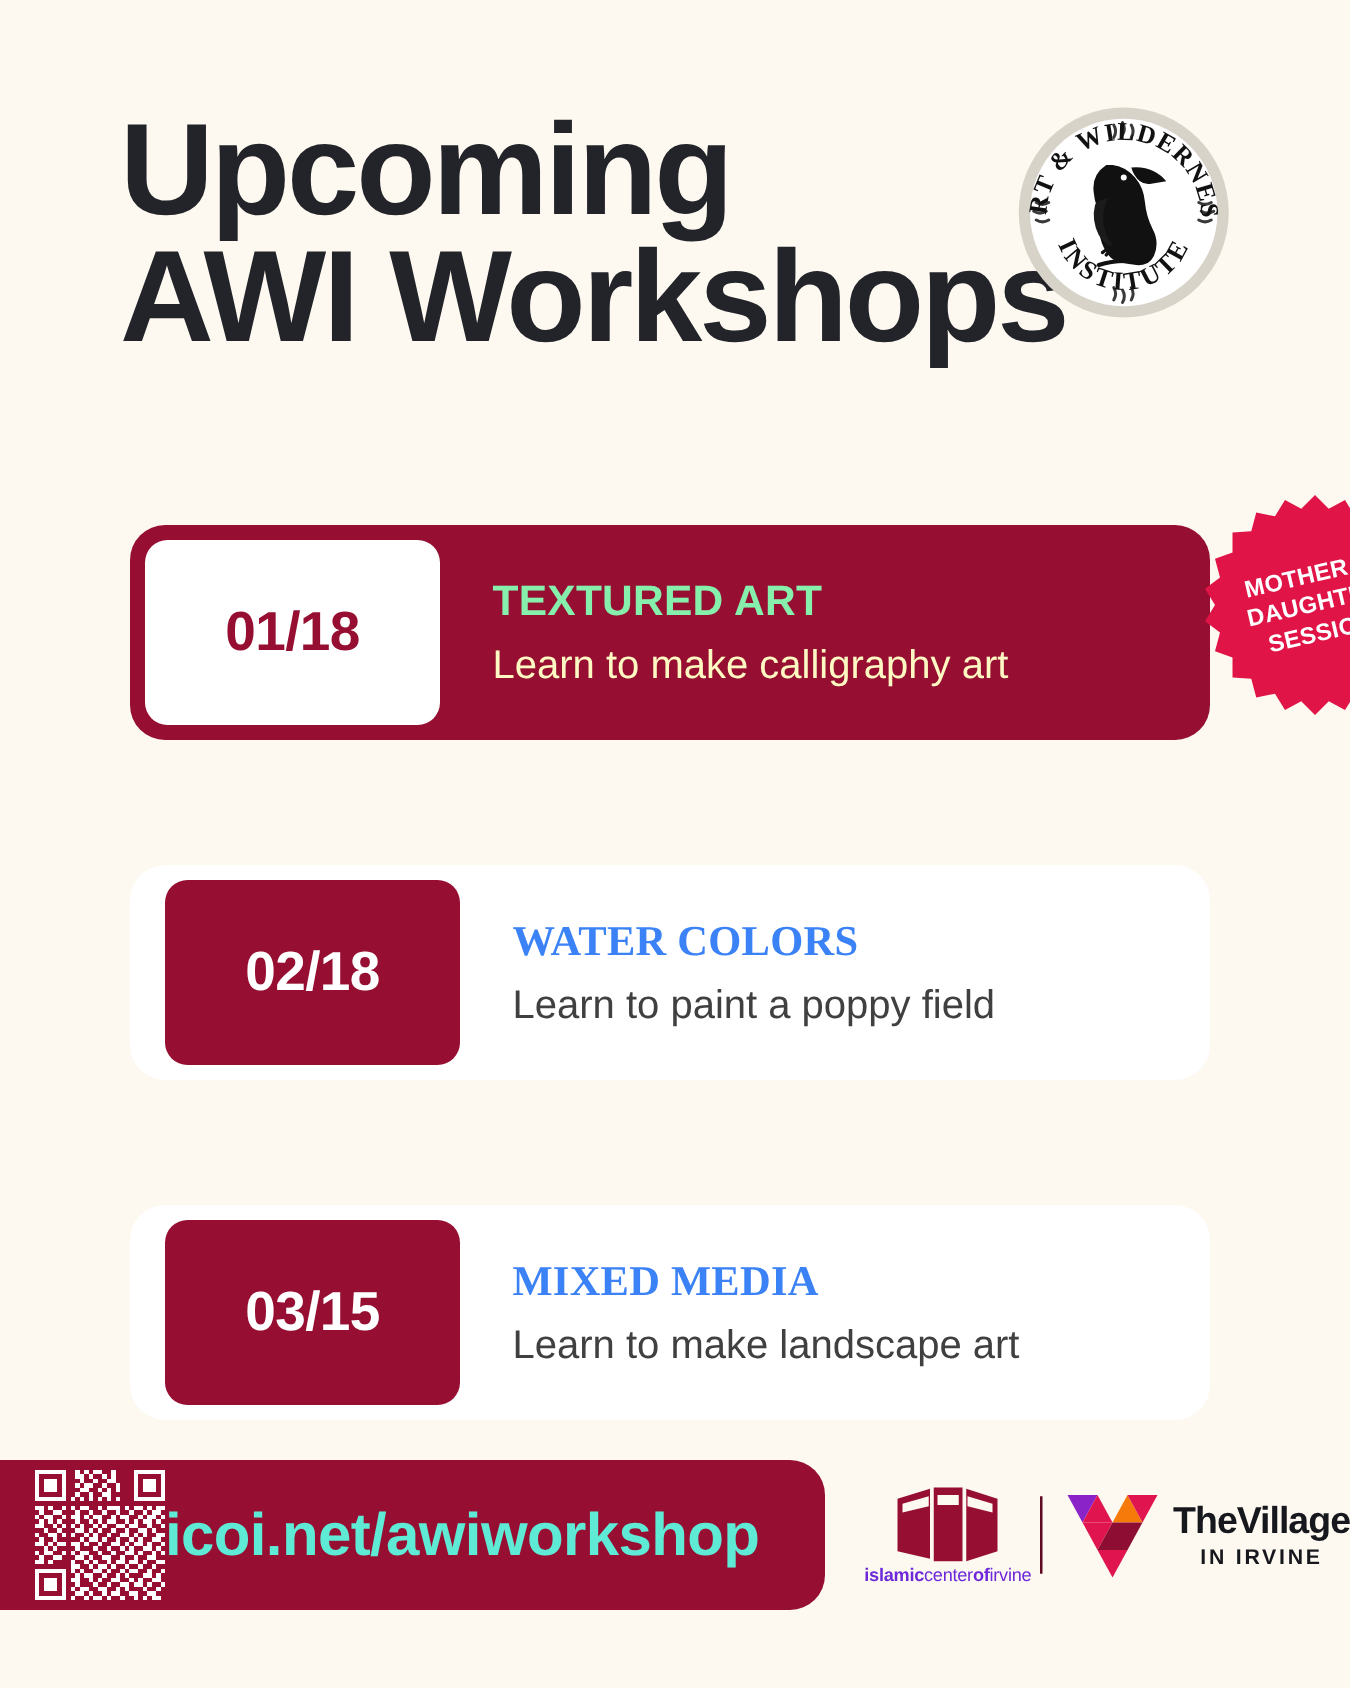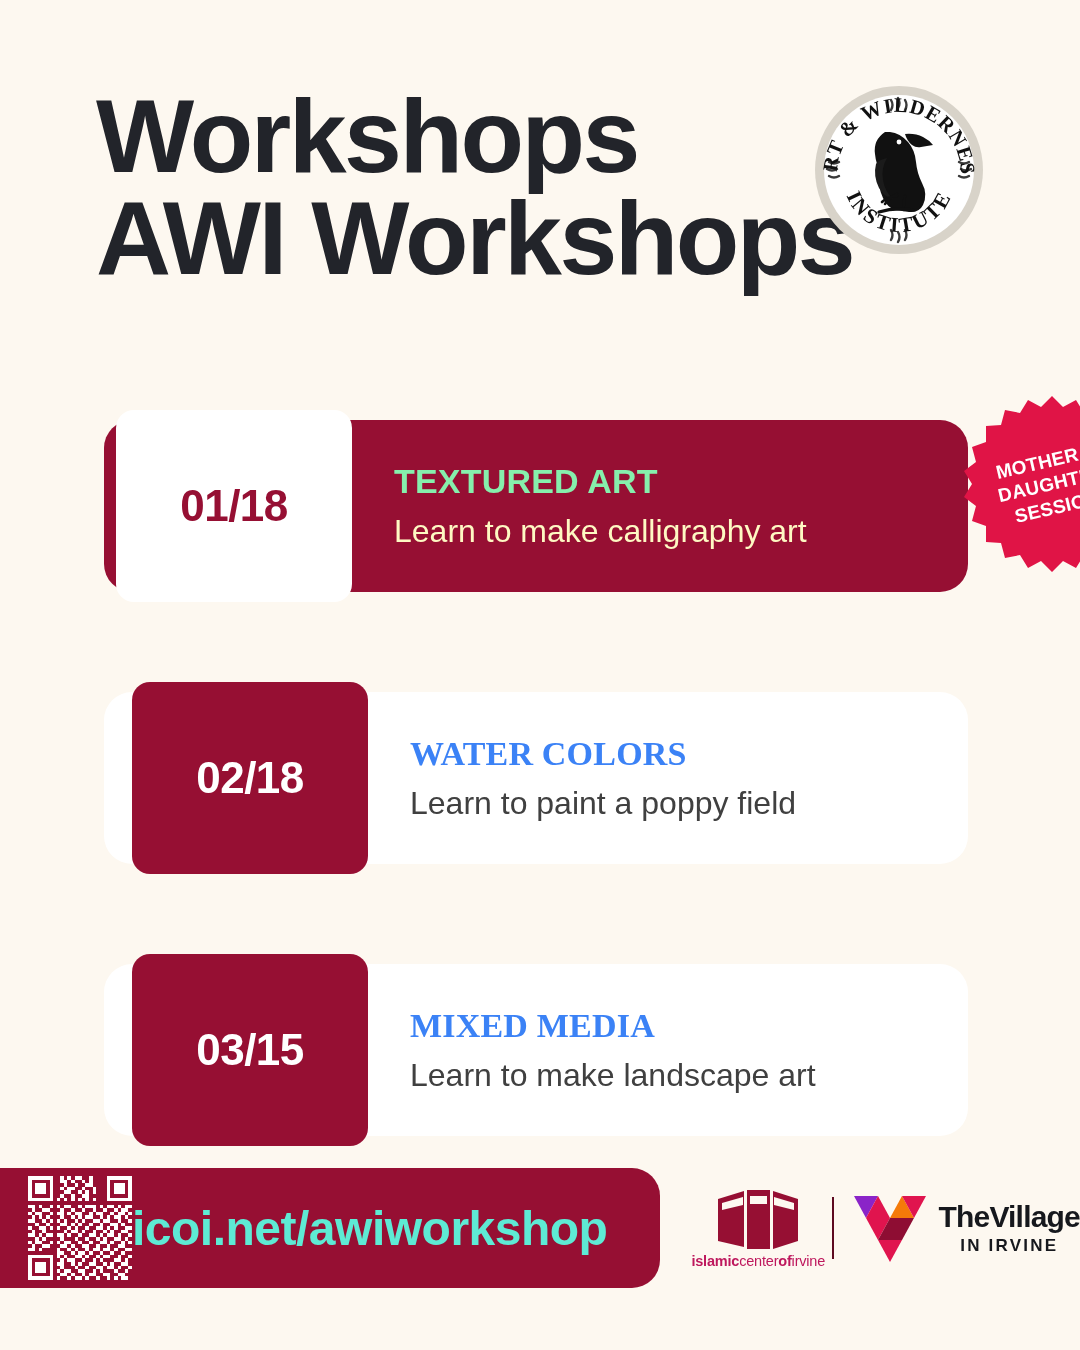--- a/index.html
+++ b/index.html
@@ -77,21 +77,21 @@
     background: #960f33;
     padding: 12px;
   }
   .card.plain {
     background: #ffffff;
     padding: 28px;
     margin-top: 100px;
   }
   .date-chip {
     width: 236px;
-    height: 192px;
+    height: 148px;
     border-radius: 18px;
     display: flex;
     align-items: center;
     justify-content: center;
     font-size: 44px;
     font-weight: bold;
     letter-spacing: -0.5px;
     flex: none;
   }
   .card.featured .date-chip {
@@ -195,21 +195,21 @@
     align-items: center;
   }
   .partner-icoi {
     width: 140px;
     display: flex;
     flex-direction: column;
     align-items: center;
   }
   .icoi-wordmark {
     font-size: 14.5px;
-    color: #be185d;
+    color: #6d28d9;
     letter-spacing: -0.2px;
     margin-top: 0;
     white-space: nowrap;
   }
   .icoi-wordmark b { font-weight: bold; }
   .divider {
     width: 2px;
     height: 62px;
     background: #5e0a20;
     margin: 0 18px 0 6px;
@@ -238,21 +238,21 @@
     margin-top: 5px;
   }
 </style>
 </head>
 <body>
 
 <div class="poster">
 
   <div class="header">
     <div class="headline">
-      <span>Workshops</span>
+      <span>Upcoming</span>
       <span class="line2">AWI Workshops</span>
     </div>
 
     <div class="logo-badge">
       <svg viewBox="0 0 172 172" width="172" height="172" aria-hidden="true">
         <defs>
           <path id="arcTop" d="M 24 90 A 62 62 0 0 1 148 90" fill="none"></path>
           <path id="arcBot" d="M 30 92 A 56 56 0 0 0 142 92" fill="none"></path>
         </defs>
         <circle cx="86" cy="86" r="84" fill="#d8d3c9"></circle>

